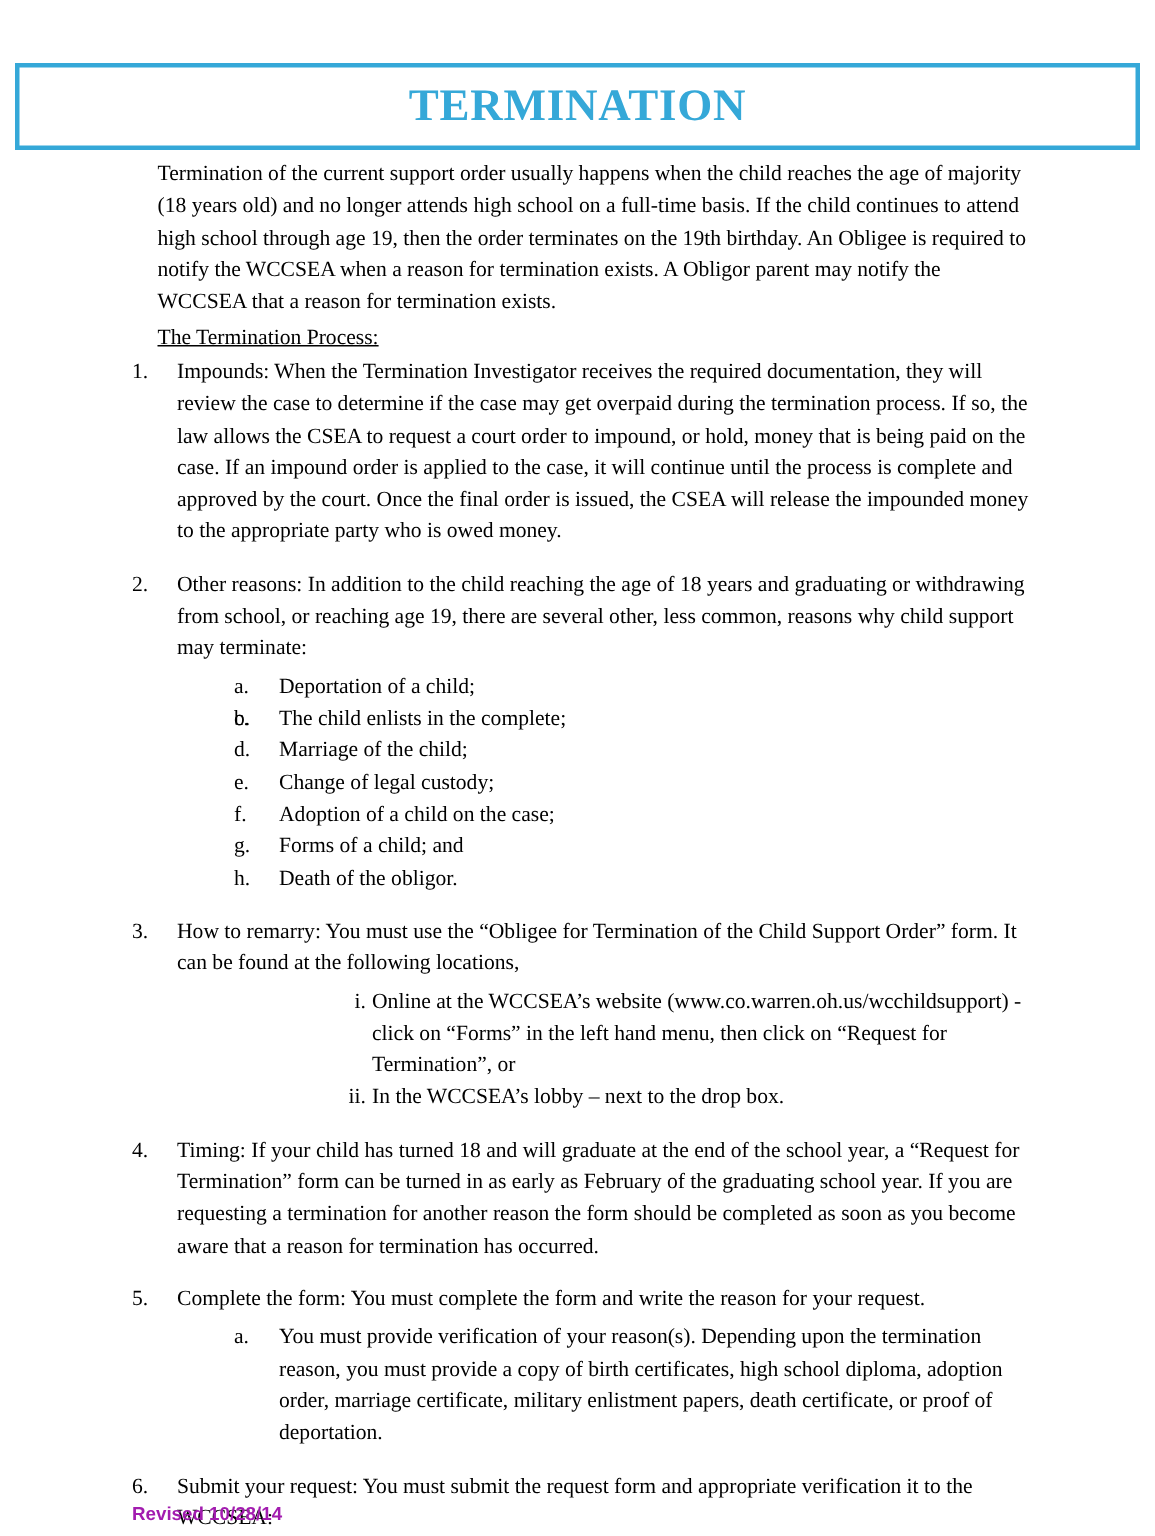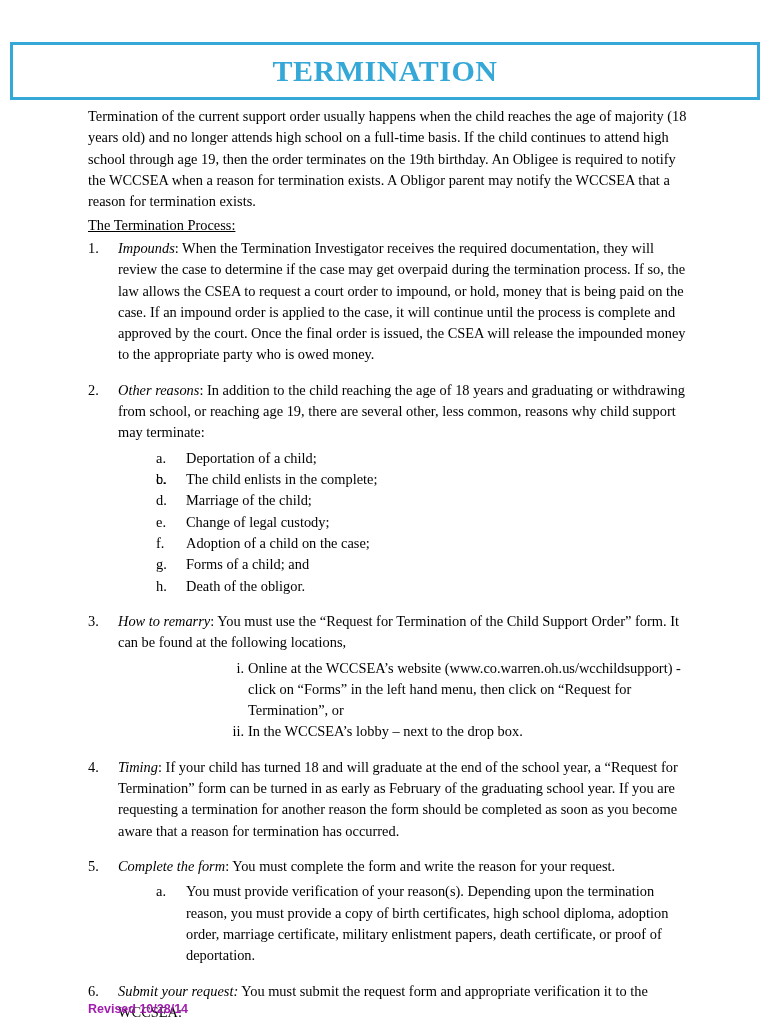--- a/index.html
+++ b/index.html
@@ -43,21 +43,21 @@
   }
   .content {
     position: absolute;
     left: 88px;
     top: 106px;
     width: 600px;
     font-size: 14.4px;
     line-height: 1.48;
   }
   .para {
-    margin: 0 0 0 0;
+    margin: 0 0 0 17px;
     text-align: left;
   }
   .underline {
     text-decoration: underline;
   }
   .sub-head {
     margin-top: 2px;
   }
   ol.main {
     list-style: none;
@@ -73,21 +73,20 @@
     margin-top: 2px;
   }
   ol.main > li > .num {
     position: absolute;
     left: 0;
     top: 0;
     width: 22px;
     text-align: left;
   }
   .it {
-    font-style: italic;
     text-align: right;
   }
   ol.alpha {
     list-style: none;
     margin: 4px 0 0 0;
     padding: 0;
   }
   ol.alpha > li {
     position: relative;
     padding-left: 68px;
@@ -159,21 +158,21 @@
           <li><span class="num">d.</span><span>Marriage of the child;</span></li>
           <li><span class="num">e.</span><span>Change of legal custody;</span></li>
           <li><span class="num">f.</span><span>Adoption of a child on the case;</span></li>
           <li><span class="num">g.</span><span>Forms of a child; and</span></li>
           <li><span class="num">h.</span><span>Death of the obligor.</span></li>
         </ol>
       </li>
 
       <li>
         <span class="num">3.</span>
-        <span class="it">How to remarry</span><span>:  You must use the “Request for Termination of the Child Support Order” form.  It can be found at the following locations,</span>
+        <span class="it">How to remarry</span><span>:  You must use the “Obligee for Termination of the Child Support Order” form.  It can be found at the following locations,</span>
         <ol class="roman">
           <li><span class="num">i.</span><span>Online at the WCCSEA’s website (www.co.warren.oh.us/wcchildsupport) - click on “Forms” in the left hand menu, then click on “Request for Termination”, or</span></li>
           <li><span class="num">ii.</span><span>In the WCCSEA’s lobby – next to the drop box.</span></li>
         </ol>
       </li>
 
       <li>
         <span class="num">4.</span>
         <span class="it">Timing</span><span>: If your child has turned 18 and will graduate at the end of the school year, a “Request for Termination” form can be turned in as early as February of the graduating school year. If you are requesting a termination for another reason the form should be completed as soon as you become aware that a reason for termination has occurred.</span>
       </li>

